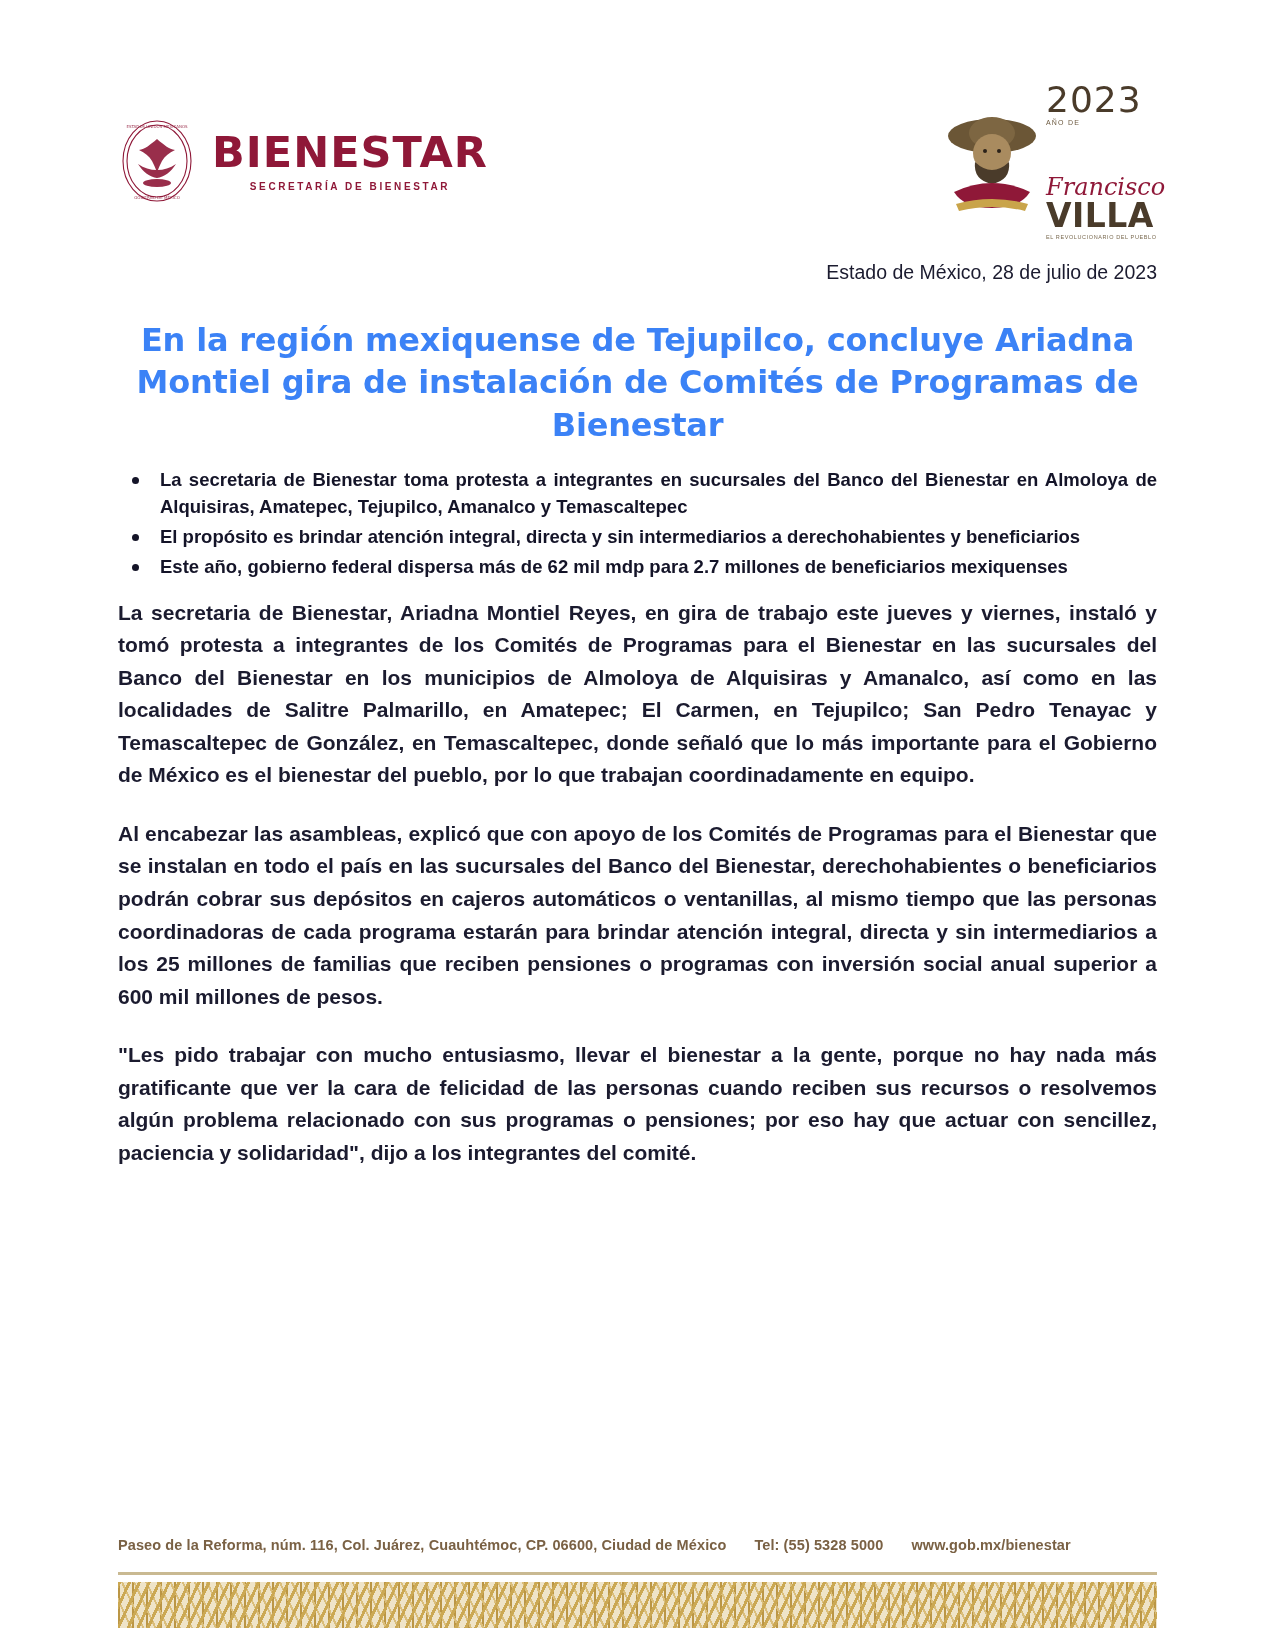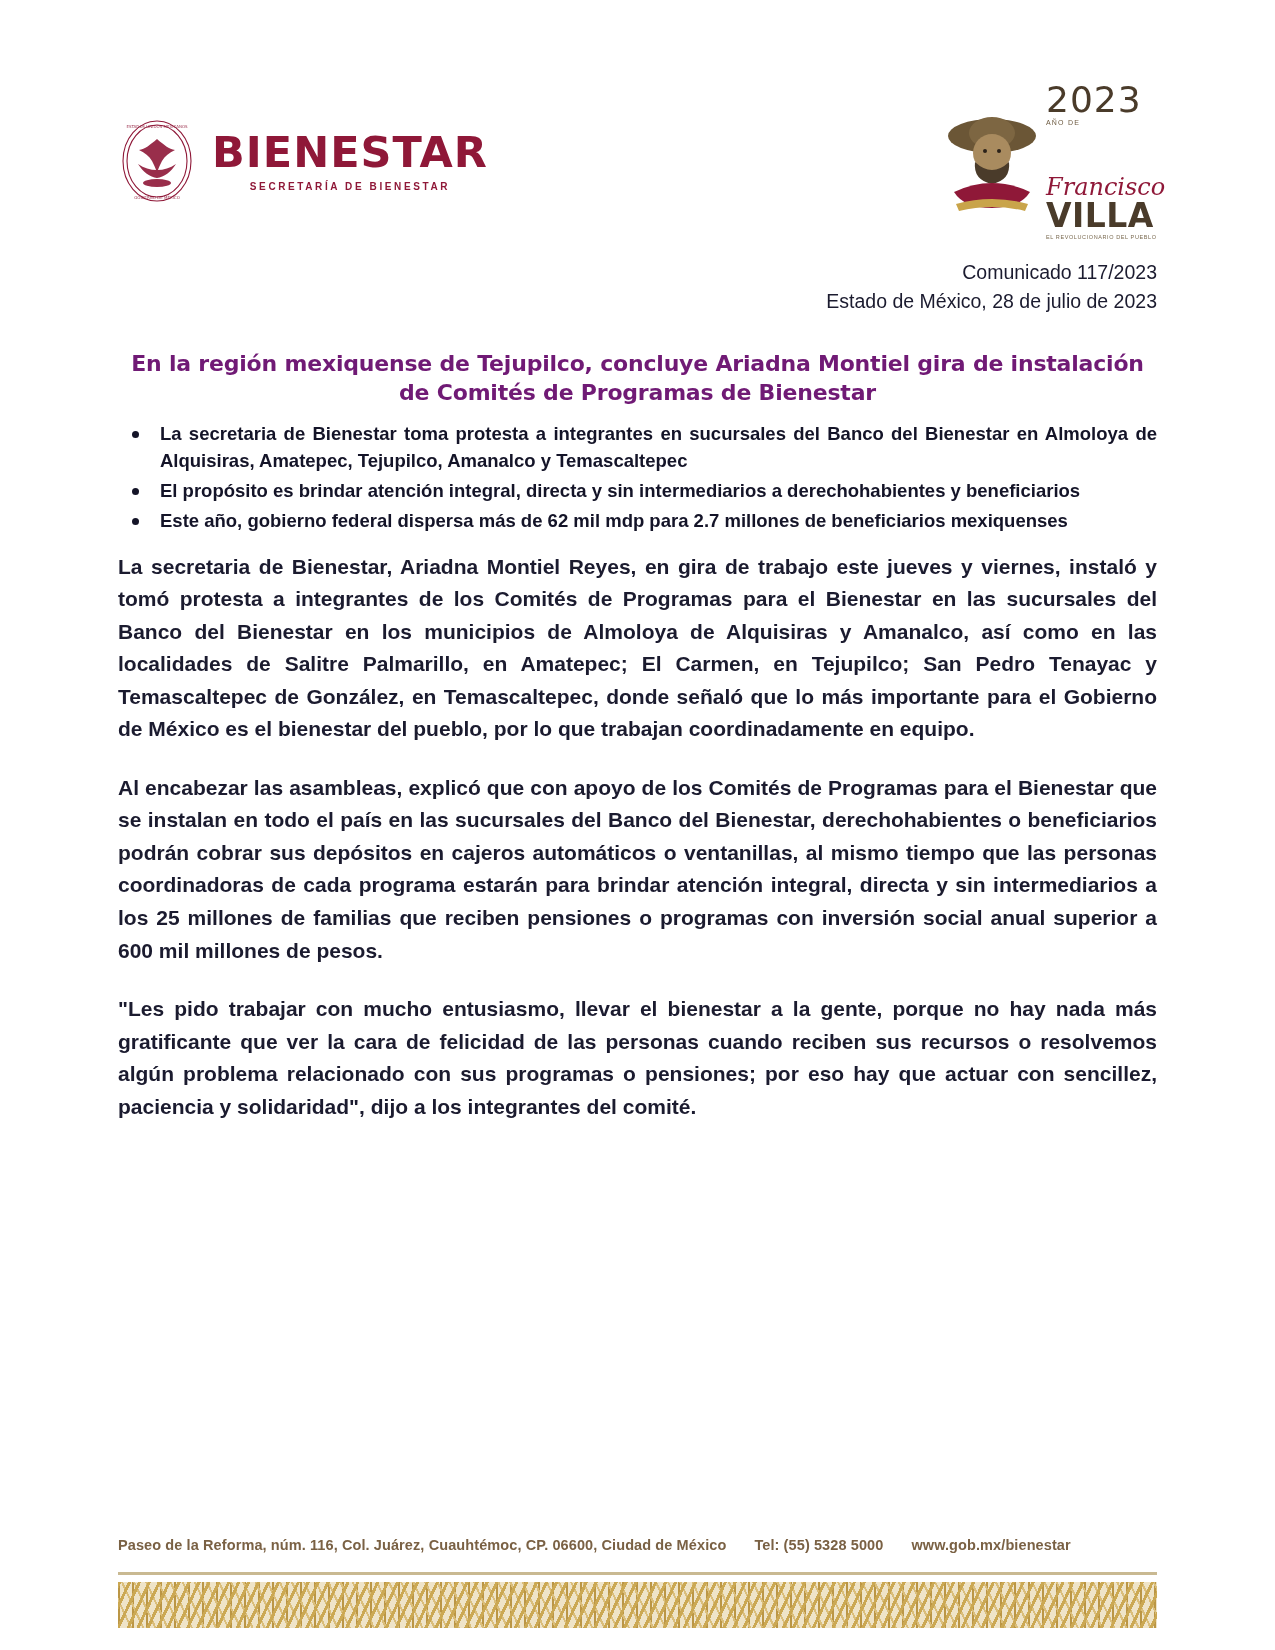--- a/index.html
+++ b/index.html
@@ -136,24 +136,24 @@
     line-height: 1.5;
     color: #1b1b2f;
     margin-top: 48px;
   }
 
   
   .doc-title {
     margin-top: 32px;
     text-align: center;
     font-family: "DejaVu Sans", sans-serif;
-    font-size: 22px;
+    font-size: 32px;
     font-weight: bold;
     line-height: 1.32;
-    color: #701a75;
+    color: #3b82f6;
     letter-spacing: -0.2px;
   }
 
   
   .bullets {
     margin-top: 14px;
     padding: 0;
     list-style: none;
   }
   .bullets li {
@@ -273,21 +273,20 @@
         <span class="seal-year">2023</span>
         <span class="seal-mini">AÑO DE</span>
         <span class="seal-name1">Francisco</span>
         <span class="seal-name2">VILLA</span>
         <span class="seal-footer">EL REVOLUCIONARIO DEL PUEBLO</span>
       </span>
     </div>
   </div>
 
   <div class="meta">
-    <div>Comunicado 117/2023</div>
     <div>Estado de México, 28 de julio de 2023</div>
   </div>
 
   <h1 class="doc-title">En la región mexiquense de Tejupilco, concluye Ariadna Montiel gira de instalación de Comités de Programas de Bienestar</h1>
 
   <ul class="bullets">
     <li>La secretaria de Bienestar toma protesta a integrantes en sucursales del Banco del Bienestar en Almoloya de Alquisiras, Amatepec, Tejupilco, Amanalco y Temascaltepec</li>
     <li>El propósito es brindar atención integral, directa y sin intermediarios a derechohabientes y beneficiarios</li>
     <li>Este año, gobierno federal dispersa más de 62 mil mdp para 2.7 millones de beneficiarios mexiquenses</li>
   </ul>

